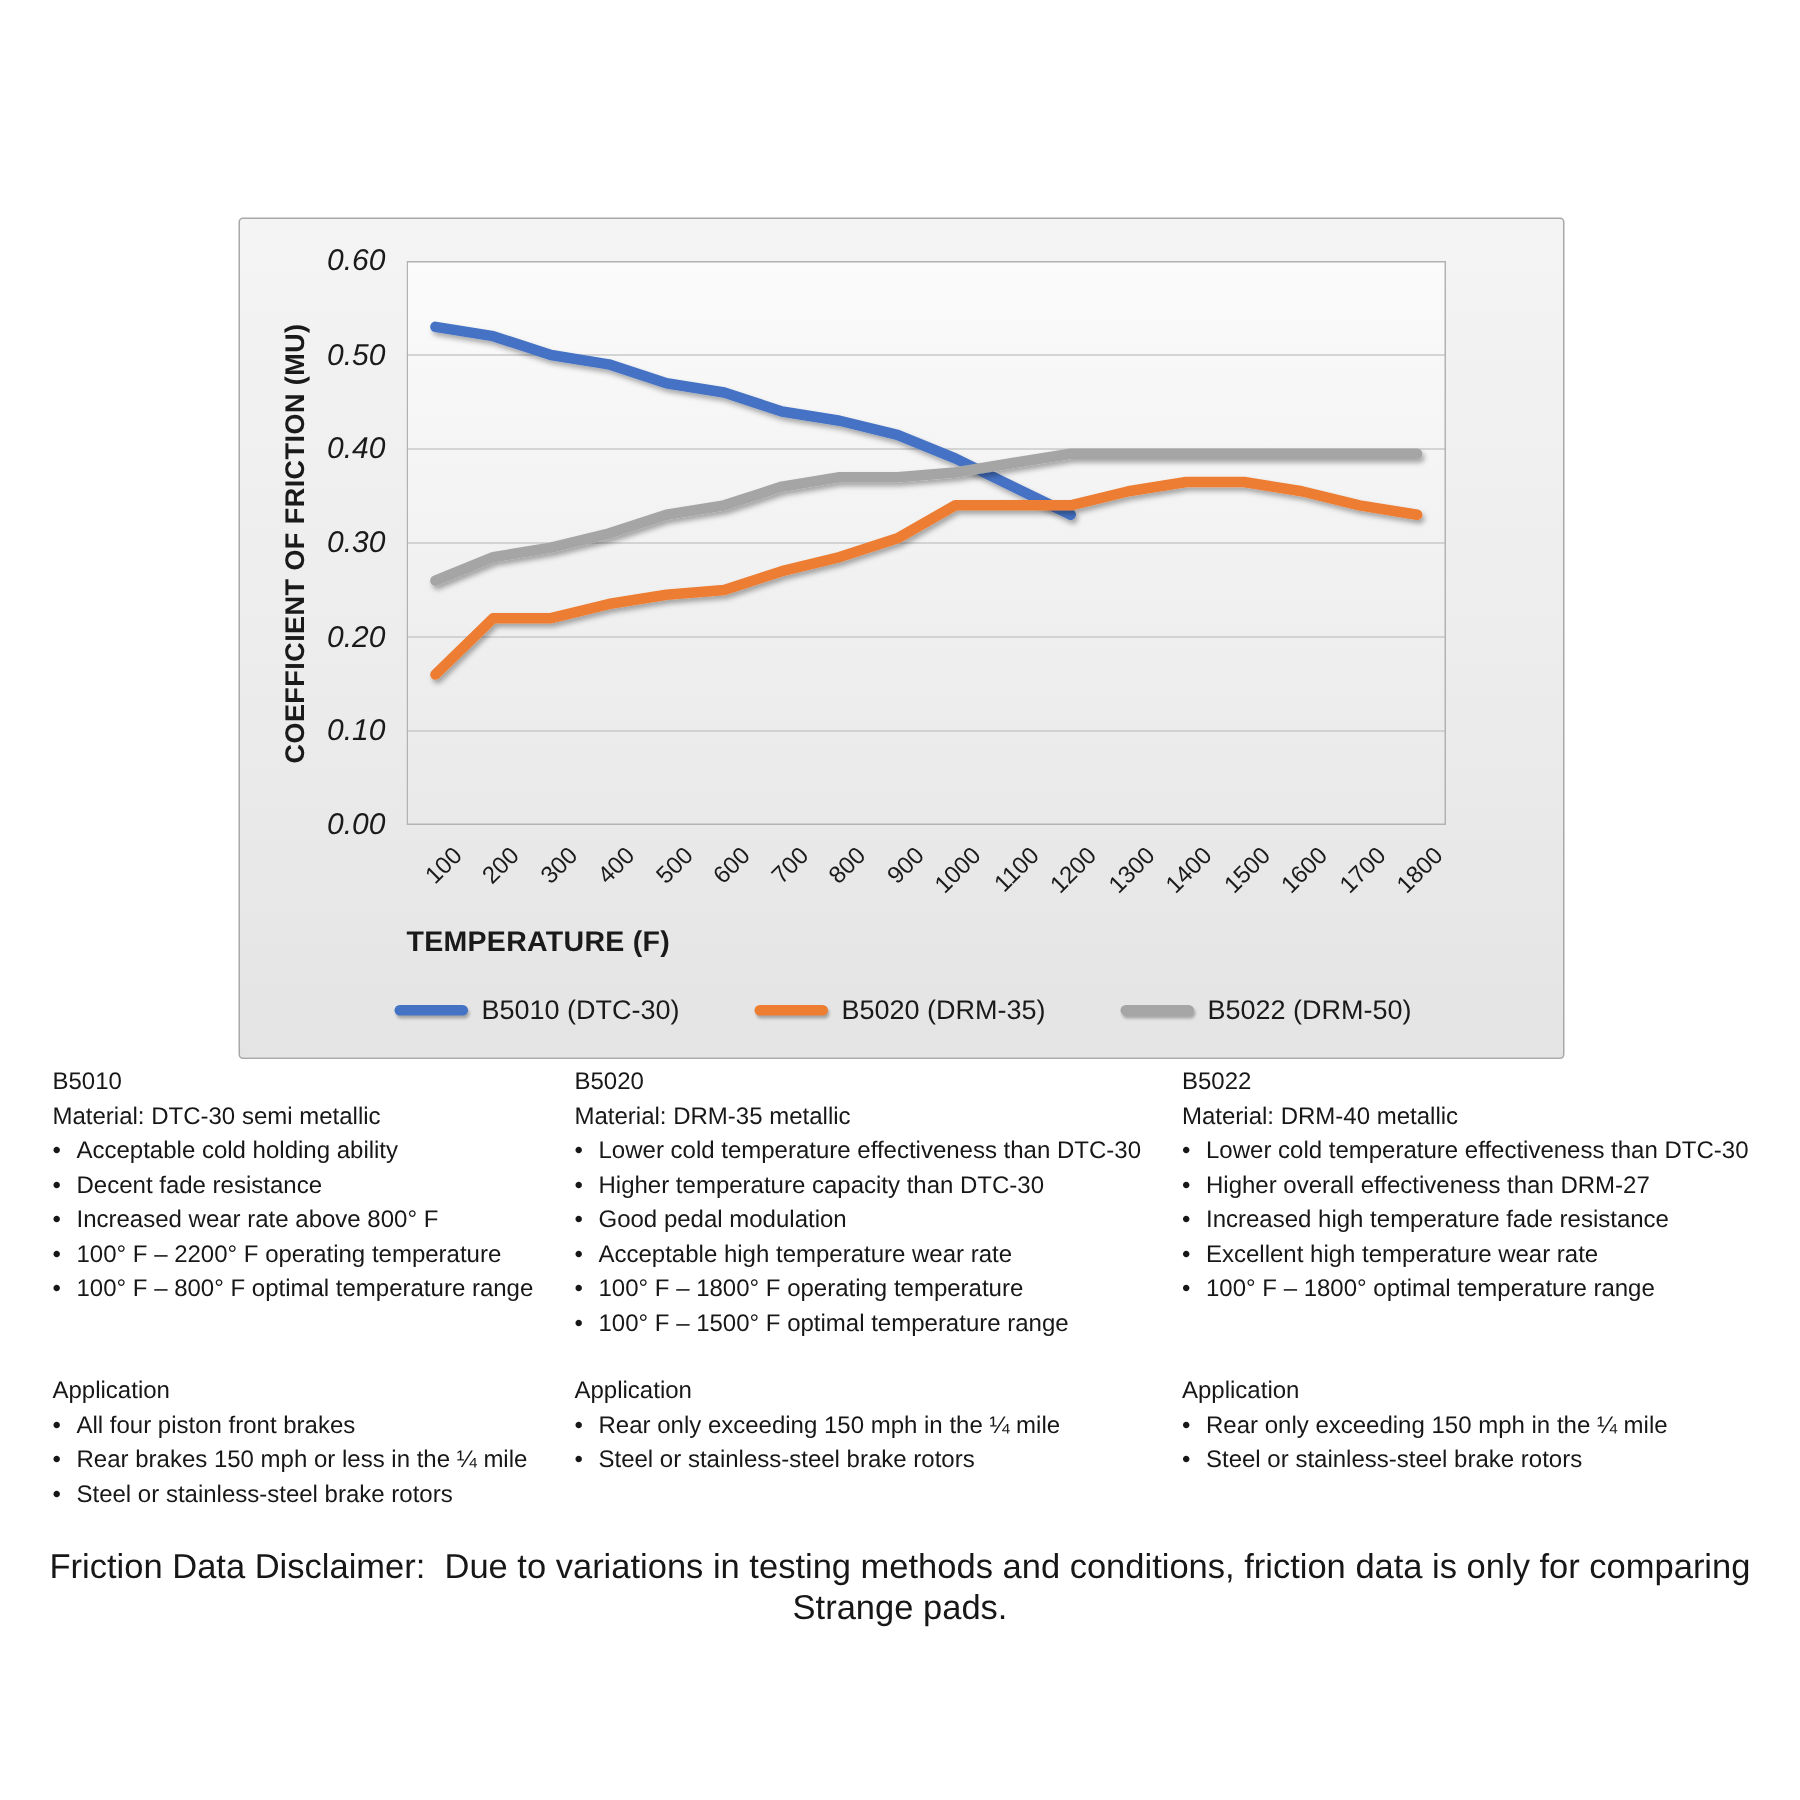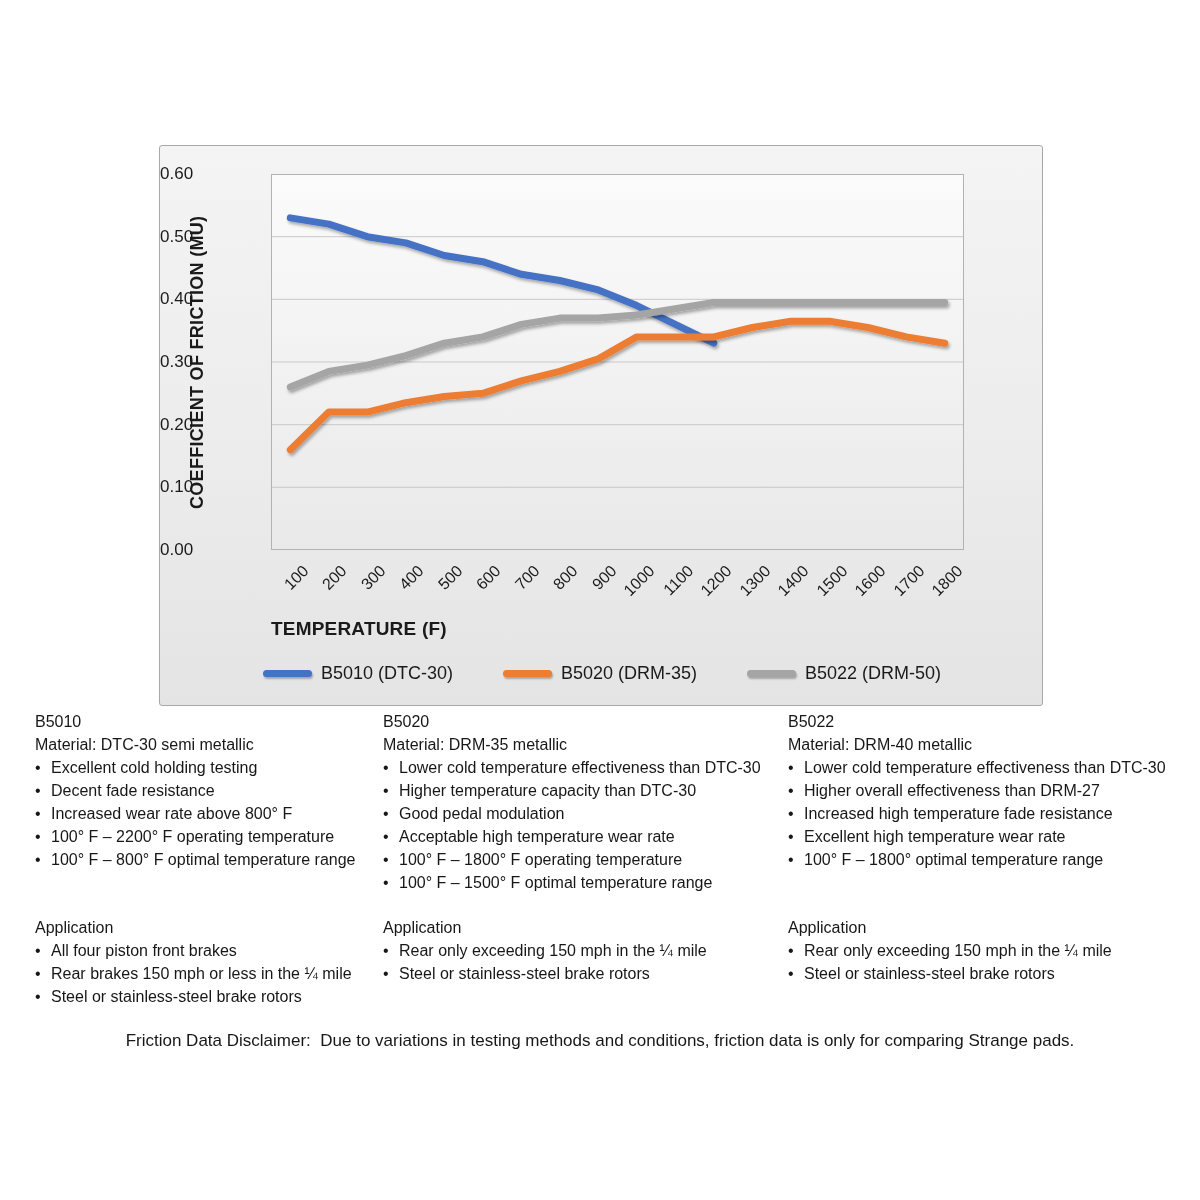--- a/index.html
+++ b/index.html
@@ -13,21 +13,21 @@
   }
   .plot-svg { position:absolute; left:111px; top:28px; width:693px; height:376px; display:block; }
 
   .y-title {
     position:absolute; left:22px; top:28px; height:376px; width:30px;
     writing-mode:vertical-rl; transform:rotate(180deg);
     display:flex; align-items:center; justify-content:center;
     font-weight:bold; font-size:18px; letter-spacing:.3px; color:#1a1a1a; white-space:nowrap;
   }
   .y-ticks { position:absolute; left:0; top:28px; width:97px; height:376px; }
-  .y-tick { position:absolute; right:0; width:97px; font-size:17px; color:#1a1a1a; line-height:20px; }
+  .y-tick { position:absolute; right:0; width:97px; text-align:right; font-size:20px; color:#1a1a1a; line-height:20px;font-style:italic; }
 
   .x-ticks { position:absolute; left:111px; top:410px; width:693px; height:64px; }
   .x-tick {
     position:absolute; top:6px; font-size:16px; color:#1a1a1a; white-space:nowrap;
     transform:rotate(-45deg); transform-origin:right top;
   }
   .x-title {
     position:absolute; left:111px; top:472px; width:693px; text-align:left;
     font-weight:bold; font-size:19px; letter-spacing:.2px; color:#1a1a1a;
   }
@@ -35,21 +35,21 @@
   .legend { position:absolute; left:0; top:517px; width:884px; display:flex; justify-content:center; align-items:center; gap:50px; }
   .legend-item { display:flex; align-items:center; gap:9px; }
   .swatch { display:inline-block; width:49px; height:7px; border-radius:4px; box-shadow:1px 2px 2px rgba(0,0,0,.28); }
   .legend-label { font-size:18px; color:#1a1a1a; }
 
   .text-col { position:absolute; font-size:16px; line-height:23px; color:#171717; }
   .text-col .line { white-space:nowrap; }
   .bullet { display:flex; white-space:nowrap; }
   .bullet .glyph { width:16px; flex:none; }
 
-  .disclaimer { position:absolute; left:0; top:1031px; width:1200px; text-align:center; font-size:17px; color:#171717; }
+  .disclaimer { position:absolute; left:0; top:1031px; width:1200px; text-align:center; font-size:23px; color:#171717; }
 </style>
 </head>
 <body>
 
 <div class="chart-card">
   <div class="y-title">COEFFICIENT OF FRICTION (MU)</div>
   <div class="y-ticks">
       <span class="y-tick" style="top: 366px;">0.00</span>
       <span class="y-tick" style="top: 303.333px;">0.10</span>
       <span class="y-tick" style="top: 240.667px;">0.20</span>
@@ -117,21 +117,21 @@
       </div>
     </div>
 </div>
 
 <div class="text-col" style="left:35px; top:710px; width:340px">
   <div class="line">B5010</div>
   <div class="line">Material: DTC-30 semi metallic</div>
   <div>
       <div class="bullet">
         <span class="glyph">•</span>
-        <span>Excellent cold holding testing</span>
+        <span>Acceptable cold holding ability</span>
       </div>
       <div class="bullet">
         <span class="glyph">•</span>
         <span>Decent fade resistance</span>
       </div>
       <div class="bullet">
         <span class="glyph">•</span>
         <span>Increased wear rate above 800° F</span>
       </div>
       <div class="bullet">

